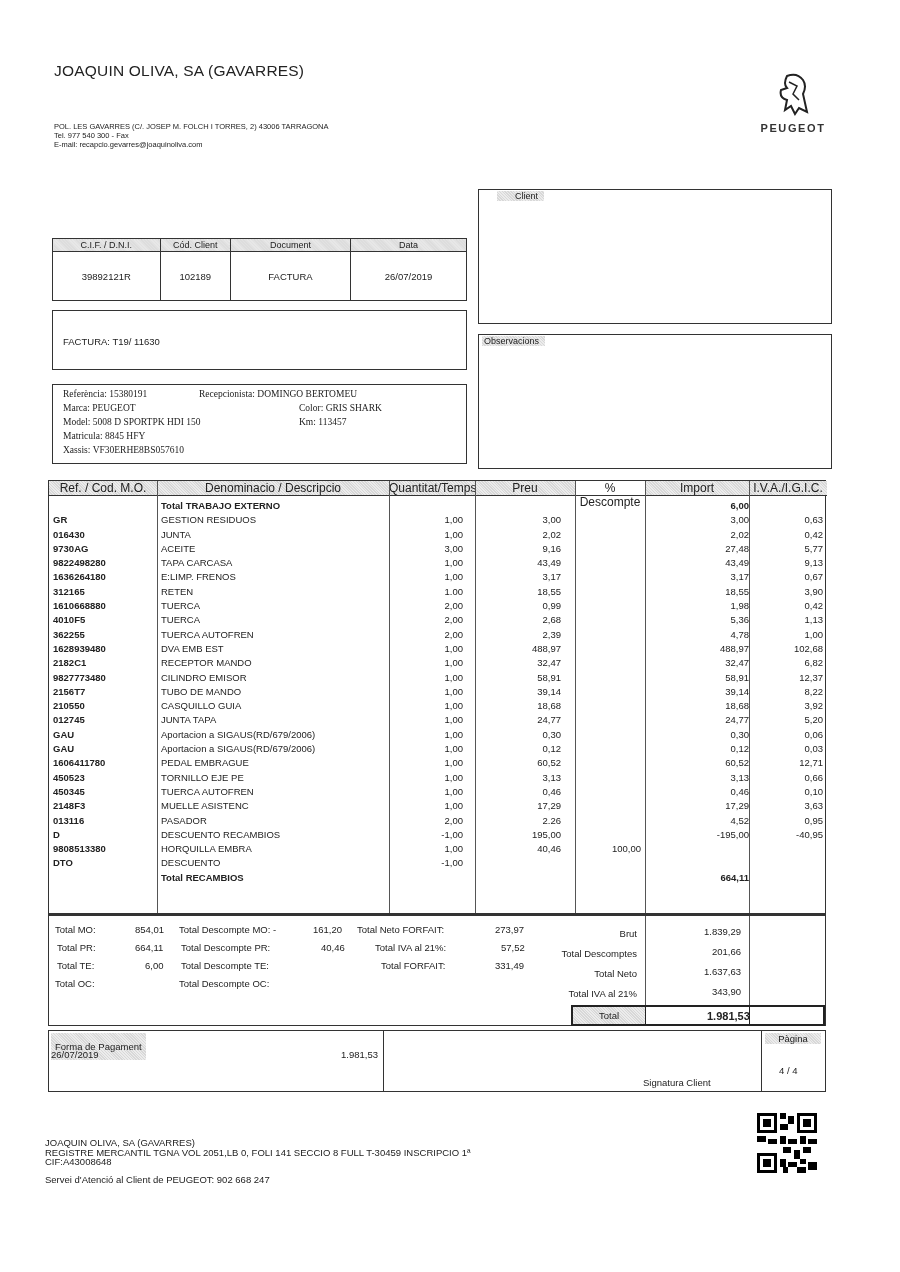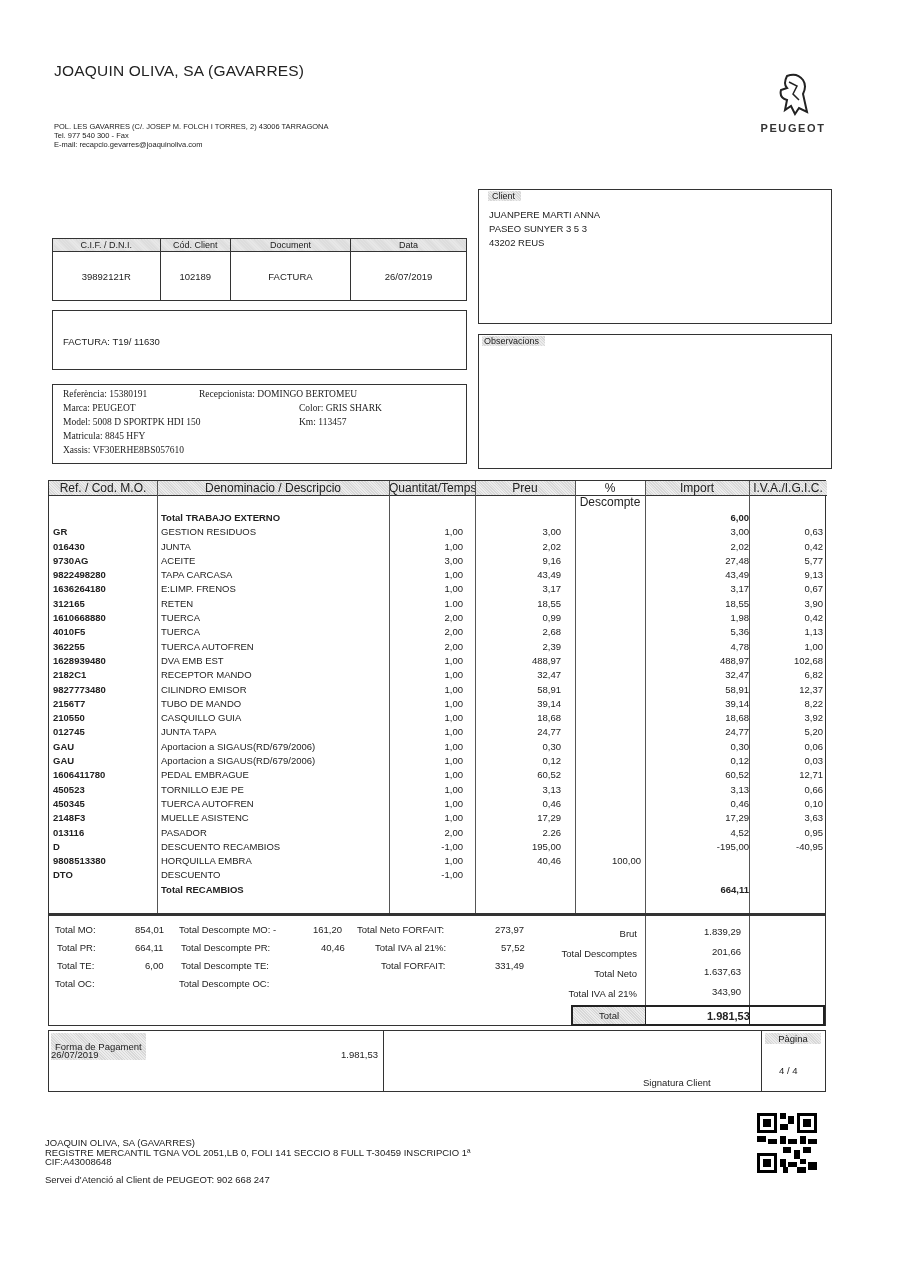--- a/index.html
+++ b/index.html
@@ -8,41 +8,41 @@
   .abs{position:absolute;}
   .box{position:absolute;border:1px solid #333;box-sizing:border-box;}
   .shade{background:repeating-linear-gradient(45deg,#d8d8d8 0 1px,#ececec 1px 2px);}
   .co-title{left:54px;top:62px;font-size:15.5px;letter-spacing:0.2px;}
   .co-addr{left:54px;top:122px;font-size:7.5px;line-height:9px;}
   .logo{left:748px;top:72px;width:90px;text-align:center;}
   .logo .word{font-size:11px;letter-spacing:1.6px;margin-top:2px;font-weight:bold;color:#333;}
 
   
   .client{left:478px;top:189px;width:354px;height:135px;}
-  .client .lbl{position:absolute;left:9px;top:1px;font-size:9px;padding:0 6px 0 4px;}
+  .client .lbl{position:absolute;left:18px;top:1px;font-size:9px;padding:0 6px 0 18px;}
   .client .lines{position:absolute;left:10px;top:18px;font-size:9.5px;line-height:14px;}
   .obs{left:478px;top:334px;width:354px;height:135px;}
   .obs .lbl{position:absolute;left:3px;top:1px;font-size:9px;padding:0 6px 0 2px;}
 
   
   table.idt{position:absolute;left:52px;top:238px;width:415px;border-collapse:collapse;font-size:9.5px;}
   table.idt th{font-weight:normal;height:12px;border:1px solid #333;font-size:9px;padding:0;}
   table.idt td{height:46px;border:1px solid #333;text-align:center;}
 
   .facbox{left:52px;top:310px;width:415px;height:60px;}
   .facbox span{position:absolute;left:10px;top:25px;font-size:9.5px;}
 
   .vehbox{left:52px;top:384px;width:415px;height:80px;font-size:9.5px;}
   .vehbox .r{position:absolute;left:10px;font-family:Liberation Serif, serif;}
 
   
   .mt{position:absolute;left:48px;top:480px;width:778px;height:434px;border:1px solid #333;box-sizing:border-box;}
   .mt .col{position:absolute;top:0;bottom:0;border-left:1px solid #555;}
   .mt .hdr{position:absolute;top:0;height:14px;border-bottom:1px solid #333;font-size:12px;text-align:center;line-height:14px;}
-  .rows{position:absolute;left:0;top:18px;width:778px;margin-top:12px;}
+  .rows{position:absolute;left:0;top:18px;width:778px;}
   .row{position:relative;height:14.3px;font-size:9.5px;line-height:14.3px;}
   .row span{position:absolute;white-space:nowrap;}
   .c-ref{left:4px;font-weight:bold;}
   .c-desc{left:112px;}
   .c-qty{right:364px;text-align:right;}
   .c-preu{right:266px;}
   .c-desc2{right:186px;}
   .c-imp{right:78px;}
   .c-iva{right:4px;}
   .b{font-weight:bold;}
@@ -72,25 +72,20 @@
 <div class="abs logo">
   <svg width="40" height="44" viewBox="0 0 40 44">
     <path d="M14 4 Q24 0 30 8 Q34 14 30 22 L34 40 L26 36 L22 42 L18 34 L12 38 L14 28 Q6 26 8 18 L14 16 Q10 12 14 4 Z" fill="none" stroke="#222" stroke-width="2"></path>
     <path d="M16 10 L24 14 L20 22 L26 28" fill="none" stroke="#222" stroke-width="1.5"></path>
   </svg>
   <div class="word">PEUGEOT</div>
 </div>
 
 <div class="box client">
   <span class="lbl shade">Client</span>
-  <div class="lines">
-    <div>JUANPERE MARTI ANNA</div>
-    <div>PASEO SUNYER 3 5 3</div>
-    <div>43202 REUS</div>
-  </div>
 </div>
 
 <table class="idt">
   <tbody>
       <tr>
     <th class="shade" style="width:26%">C.I.F. / D.N.I.</th>
     <th class="shade" style="width:17%">Cód. Client</th>
     <th class="shade" style="width:29%">Document</th>
     <th class="shade" style="width:28%">Data</th>
   </tr>

